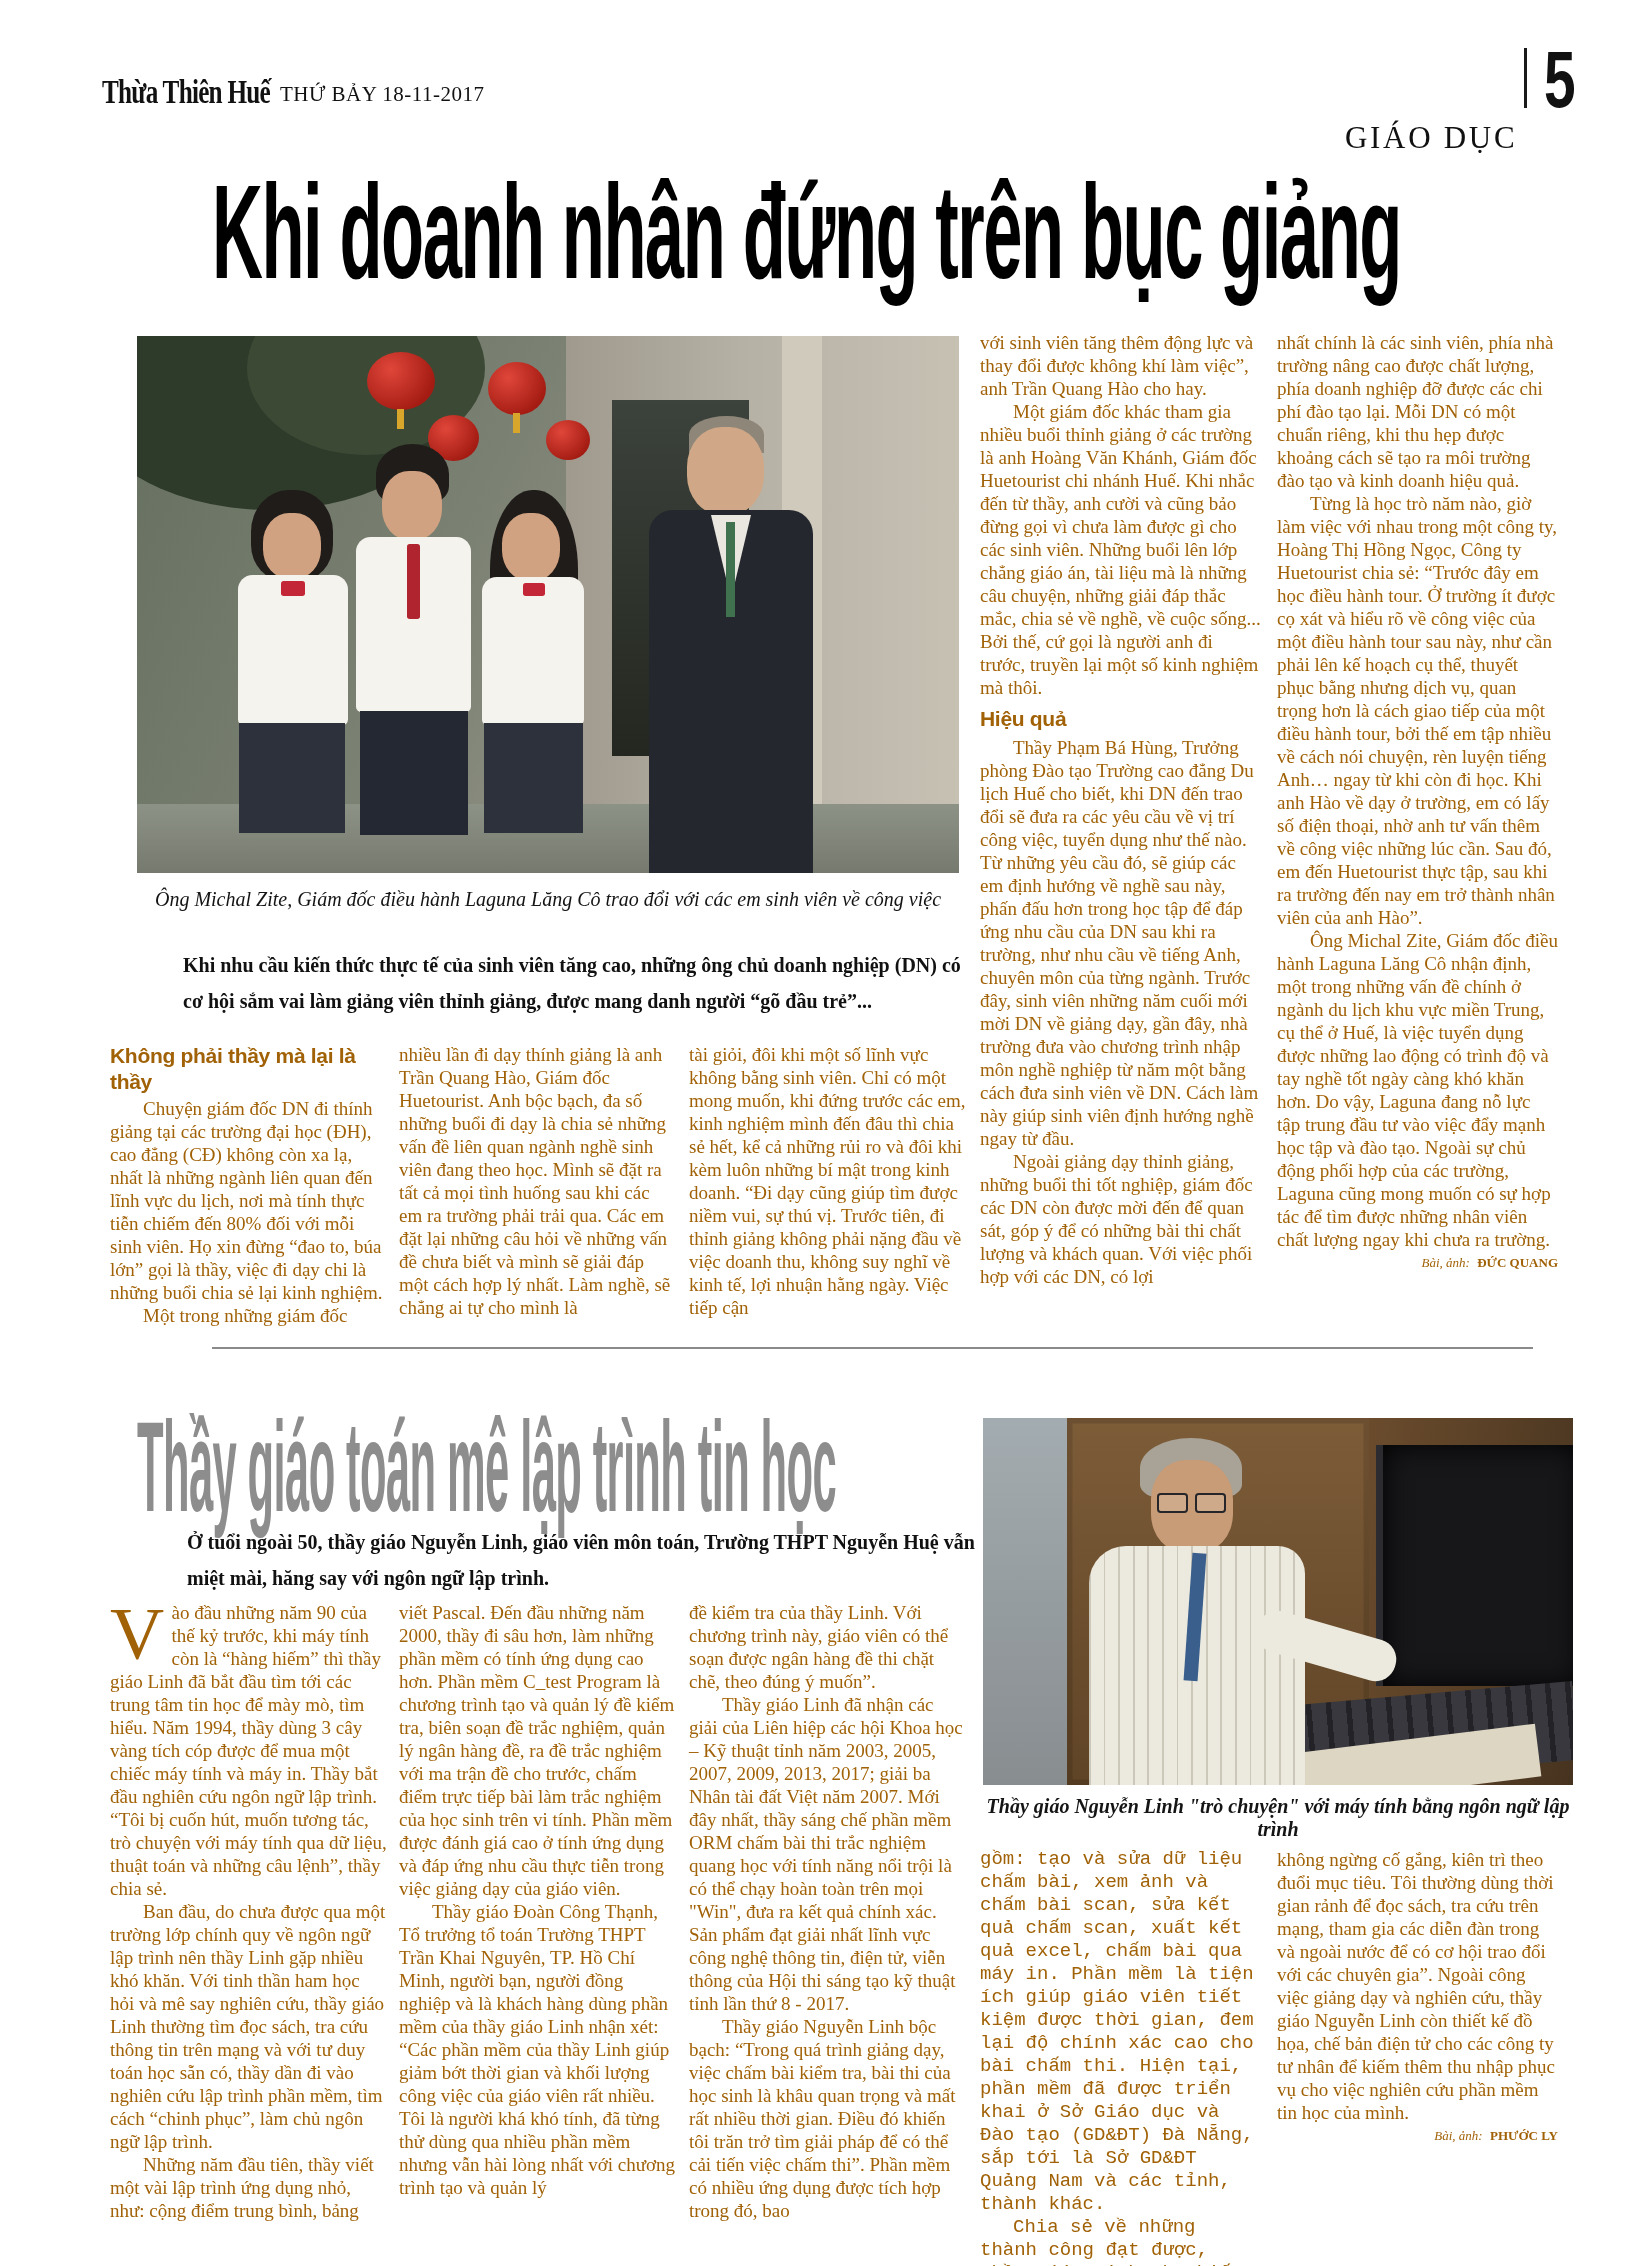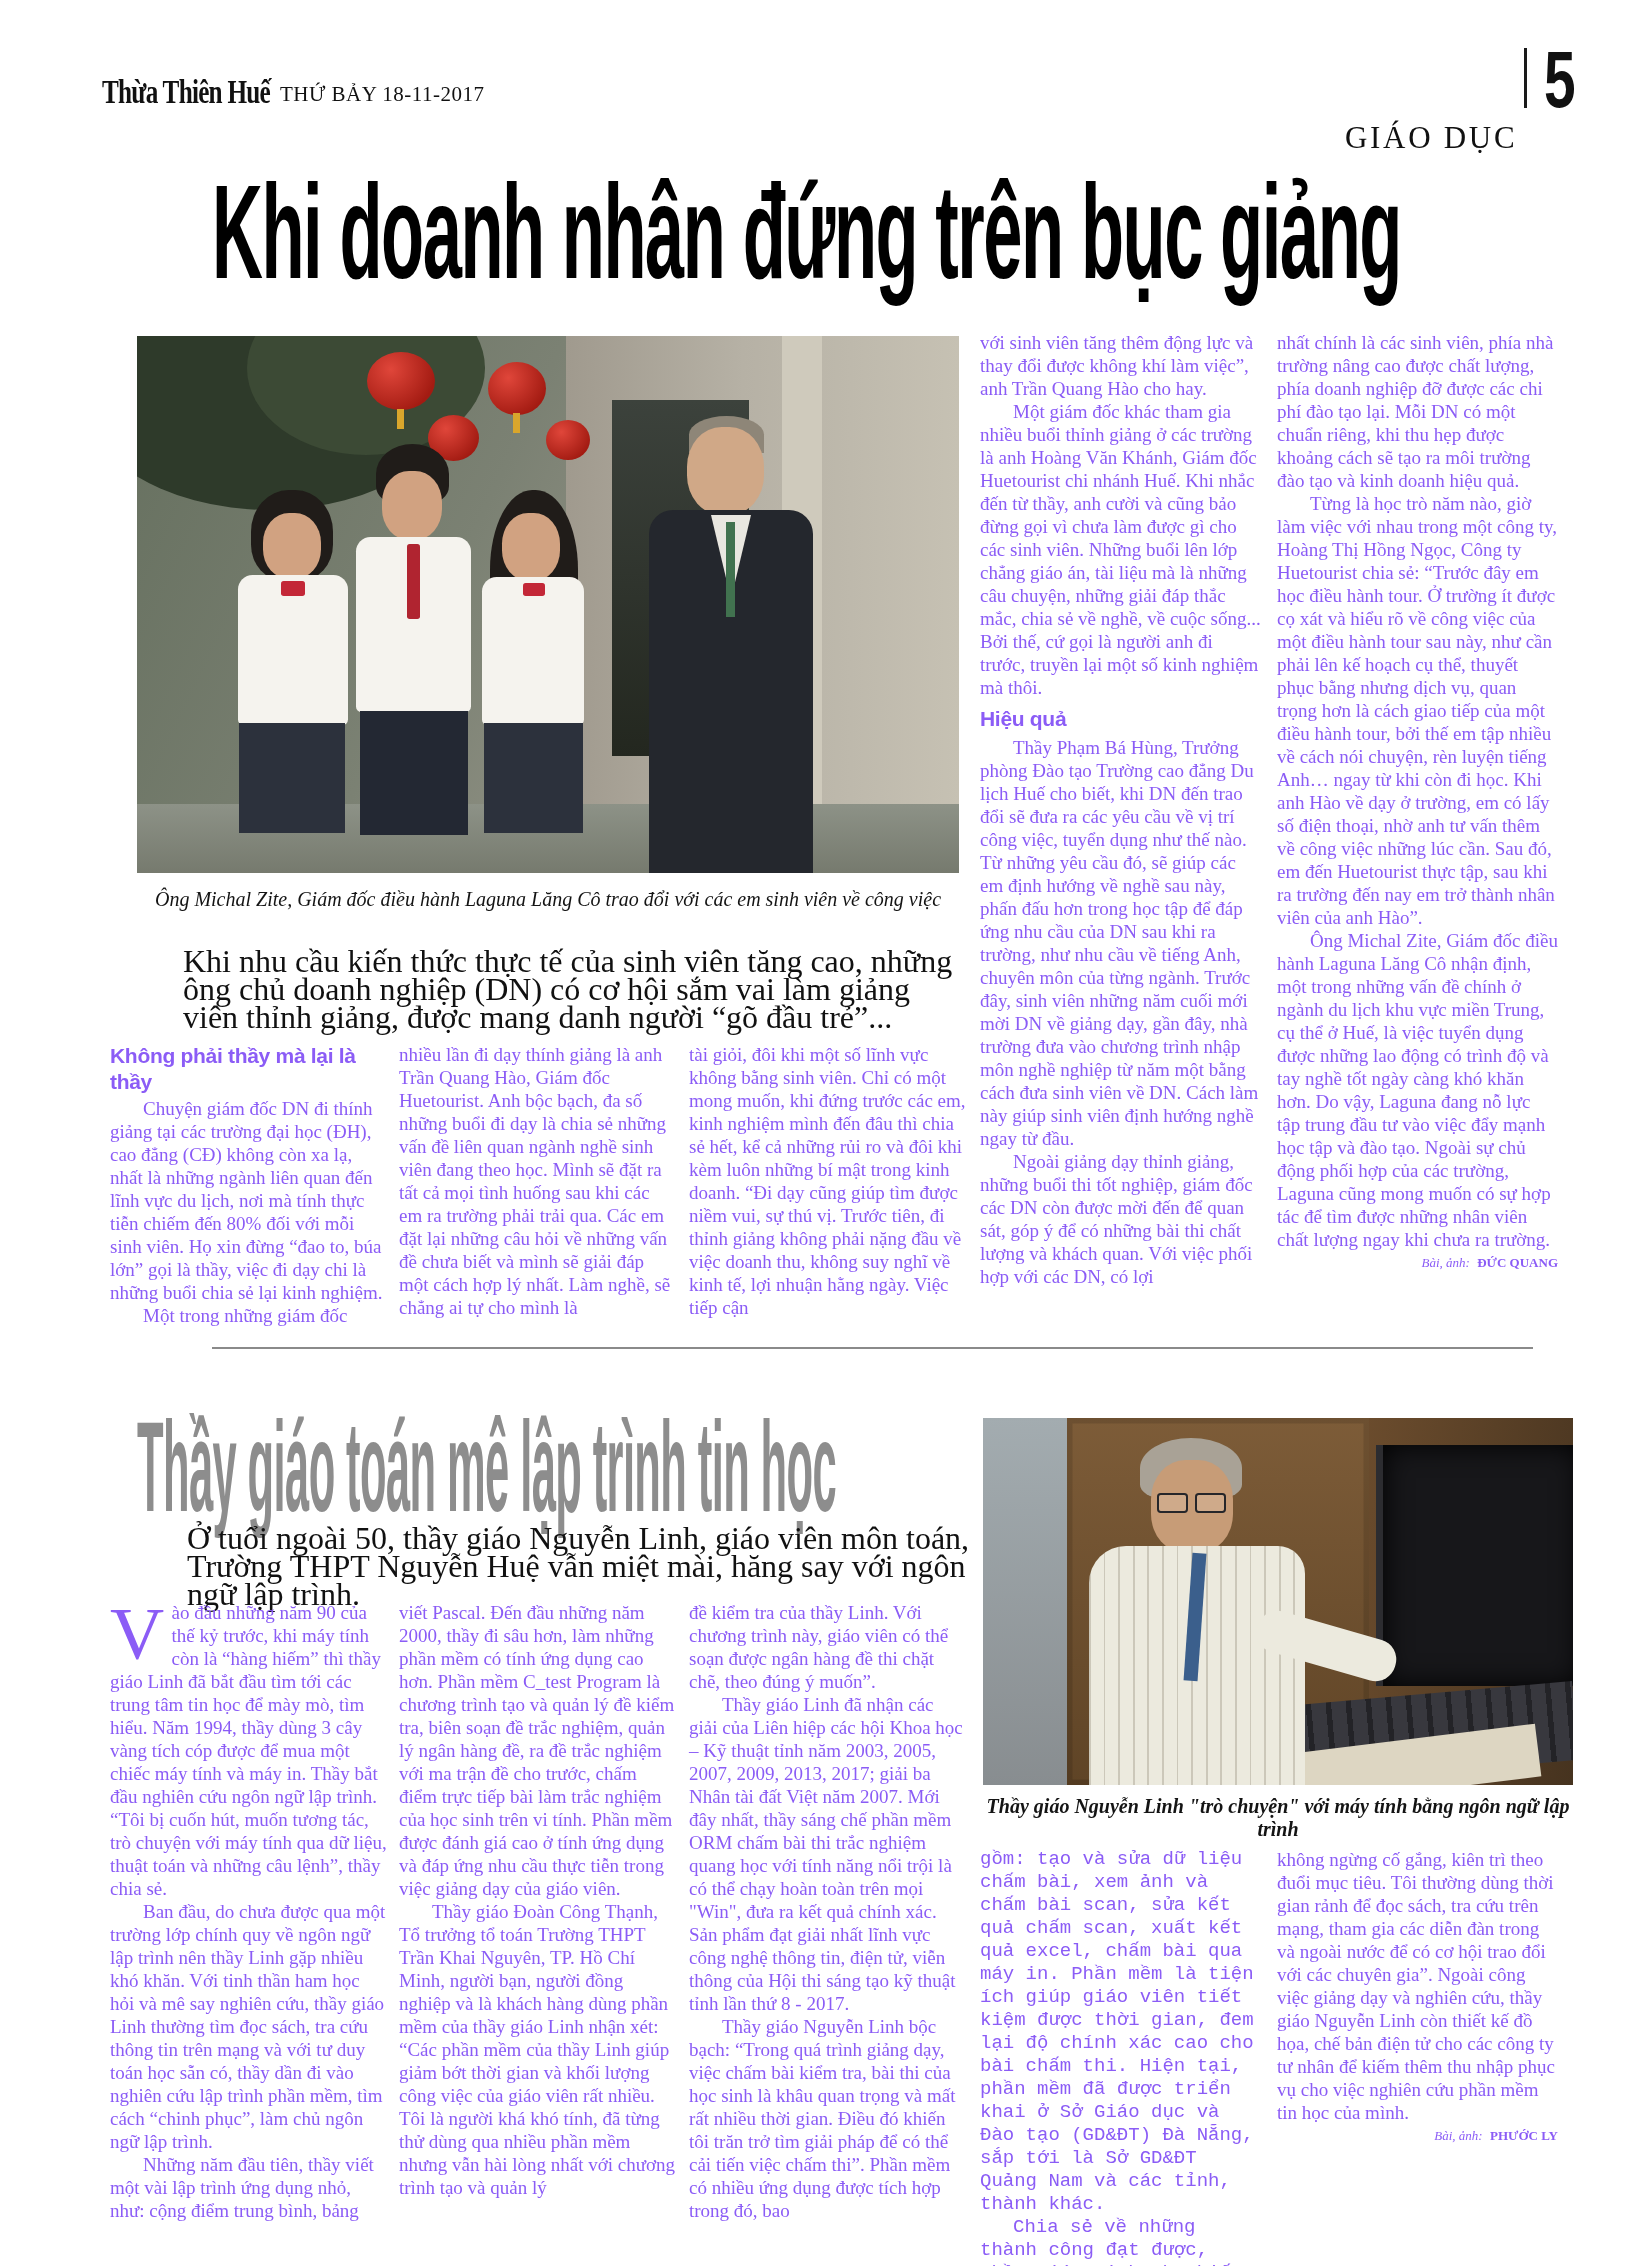--- a/index.html
+++ b/index.html
@@ -15,26 +15,26 @@
   .hdr-rule{width:2.7px;background:#1a1a1a;}
   .page-num{font-family:"Liberation Sans",sans-serif;font-weight:bold;font-size:79px;line-height:1;
             transform:scaleX(0.72);transform-origin:left top;}
 
   
   .headline-black{font-family:"Liberation Sans",sans-serif;font-weight:bold;font-size:133px;line-height:1;
             letter-spacing:-2.7px;color:#000;transform:scaleX(0.53);transform-origin:left top;white-space:nowrap;}
   .headline-gray{font-family:"Liberation Sans",sans-serif;font-weight:bold;font-size:128px;line-height:1;
             letter-spacing:-1.8px;color:#8d8d8d;transform:scaleX(0.34);transform-origin:left top;white-space:nowrap;}
 
-  .lede{font-weight:normal;font-size:32px;line-height:28px;}
+  .lede{font-weight:bold;font-size:20px;line-height:36px;}
   .caption{font-style:italic;font-size:20px;text-align:center;color:#141414;}
   .caption-bold{font-style:italic;font-weight:bold;font-size:20px;text-align:center;color:#141414;}
 
   
-  .body-col{width:277px;font-size:19px;line-height:23px;color:#8b5cf6;}
+  .body-col{width:277px;font-size:19px;line-height:23px;color:#a16207;}
   .body-col p{margin:0;}
   .body-col p.ind{text-indent:33px;}
   .subhead{font-family:"Liberation Sans",sans-serif;font-weight:bold;font-size:21px;line-height:25.6px;
            letter-spacing:-0.3px;margin:0 0 2.7px 0;}
   .subhead.mid{margin:7.3px 0 3.7px 0;}
   .byline{text-align:right;font-size:13px;margin-top:7.3px;}
   .byline .prefix{font-style:italic;}
   .byline .name{font-weight:bold;margin-left:7.3px;}
   .rule{background:#8a8a8a;height:1.8px;}
 

